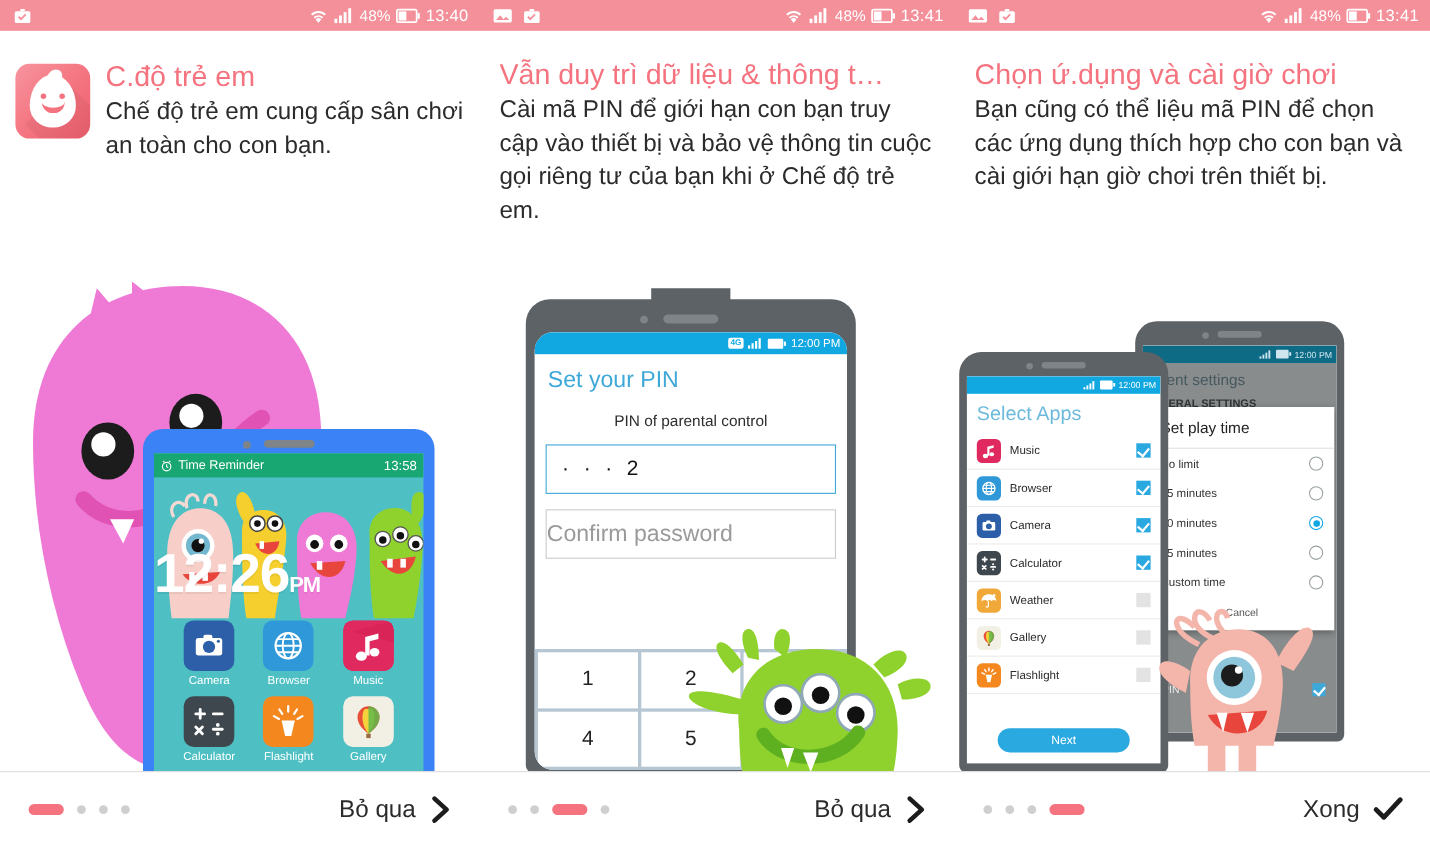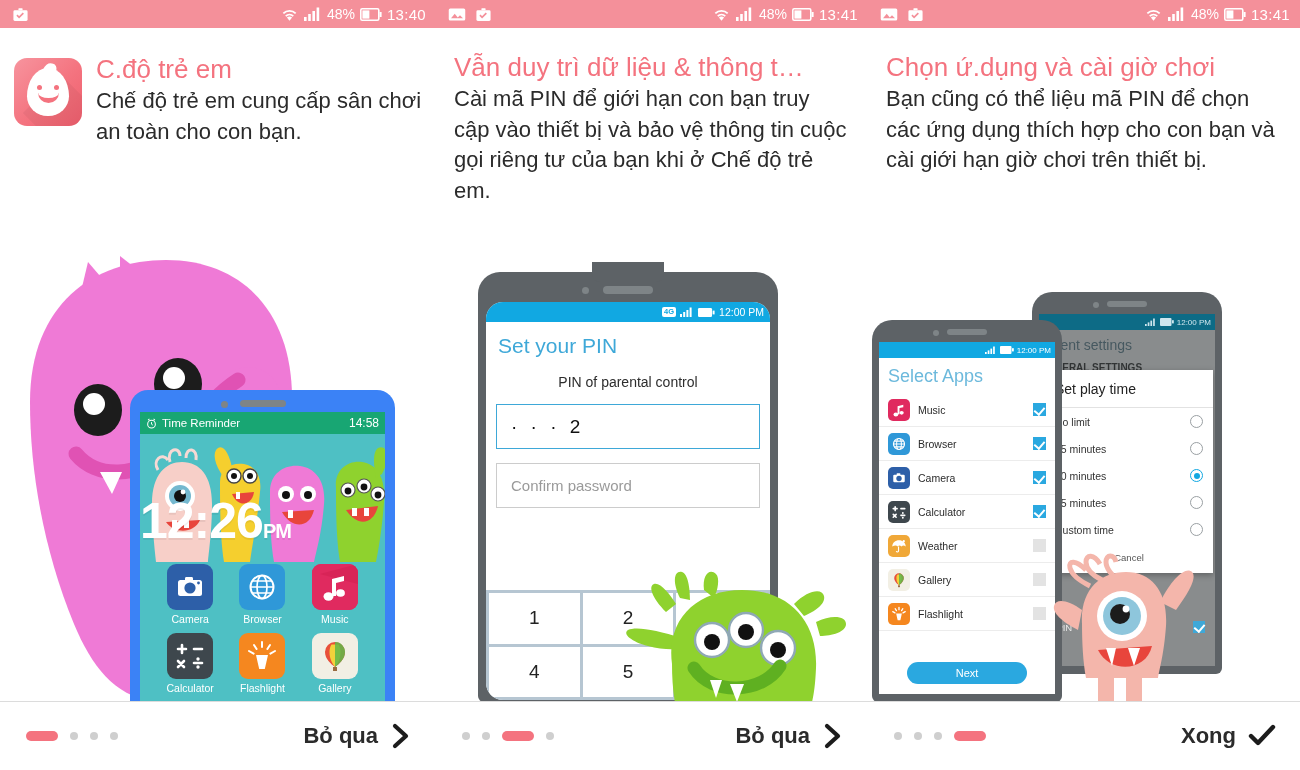--- a/index.html
+++ b/index.html
@@ -132,21 +132,21 @@
              border-radius: 2px; padding: 0 2px; line-height: 10px; }
   .pin-title { color: #3ea8d8; font-size: 21px; padding: 12px 0 0 12px; }
   .pin-sub { text-align: center; font-size: 14px; color: #2d2d2d; padding-top: 16px; }
   .pin-inp {
     margin: 14px 10px 0 10px; height: 45px; border: 1.6px solid #3ea8d8;
     display: flex; align-items: center; padding-left: 14px;
     font-size: 19px; color: #111; letter-spacing: 4px;
   }
   .pin-conf {
     margin: 14px 10px 0 10px; height: 45px; border: 1.4px solid #ccc;
-    display: flex; align-items: center; padding-left: 14px; font-size: 15px; color: #9a9a9a;
+    display: flex; align-items: center; font-size: 21px; color: #9a9a9a;
   }
   .keypad {
     position: absolute; left: 0; bottom: 0; width: 284px; height: 110px;
     background: #b6c6d2; display: grid; grid-template-columns: 1fr 1fr 1fr;
     grid-template-rows: 1fr 1fr; gap: 3px; padding: 3px;
   }
   .key { background: #fff; display: flex; align-items: center; justify-content: center;
          font-size: 19px; color: #222; }
   .greenmonster2 { position: absolute; left: 190px; top: 344px; width: 230px; height: 140px; }
 
@@ -224,21 +224,21 @@
     background: #fff; border-top: 1px solid #dcdcdc; display: flex;
   }
   .bseg { position: relative; height: 68px; display: flex; align-items: center; }
   .bseg.b1 { width: 436px; } .bseg.b2 { width: 432px; } .bseg.b3 { width: 432px; }
   .dots { display: flex; align-items: center; gap: 12px; margin-left: 26px; }
   .dot { width: 8px; height: 8px; border-radius: 50%; background: #cfcfcf; }
   .dot.act { width: 32px; height: 10px; border-radius: 6px; background: #f4737f; }
   .bact {
     position: absolute; right: 24px; top: 0; height: 68px;
     display: flex; align-items: center; gap: 12px;
-    font-size: 22px; color: #2b2b2b; font-weight: bold;
+    font-size: 22px; color: #2b2b2b;
   }
   svg { display: block; overflow: visible; }
 </style>
 </head>
 <body>
 
 <div class="statusbar">
 
   <div class="sb-seg s1">
     <div class="sb-left">
@@ -410,21 +410,21 @@
         <div class="kidscreen">
           <div class="remind">
             <span>
               <svg class="ic" width="11" height="11" viewBox="0 0 16 16">
                   <circle cx="8" cy="9" r="5.6" fill="none" stroke="#fff" stroke-width="1.5"></circle>
                   <path d="M8 6v3l2 1.4" stroke="#fff" stroke-width="1.4" fill="none"></path>
                   <path d="M3 3l2-1.6M13 3l-2-1.6" stroke="#fff" stroke-width="1.5"></path>
                 </svg>
             </span>
             <span>Time Reminder</span>
-            <span class="rtime">14:58</span>
+            <span class="rtime">13:58</span>
           </div>
 
           <div class="kidmonsters">
             <svg width="245" height="128" viewBox="0 0 245 128">
 
               <path d="M18 36 C12 26 22 18 28 26 M30 28 C26 14 40 12 40 22 M46 24 C46 12 58 14 56 26" stroke="#f7d9d4" stroke-width="3" fill="none"></path>
               <path d="M12 70 C12 40 26 28 42 28 C60 28 72 42 72 70 C72 98 68 124 68 128 L16 128 C14 110 12 88 12 70 Z" fill="#f7cfc8"></path>
               <circle cx="40" cy="62" r="15" fill="#fff"></circle>
                 <circle cx="40" cy="62" r="11" fill="#74b8cf"></circle>
                 <circle cx="40" cy="62" r="6" fill="#111"></circle>

